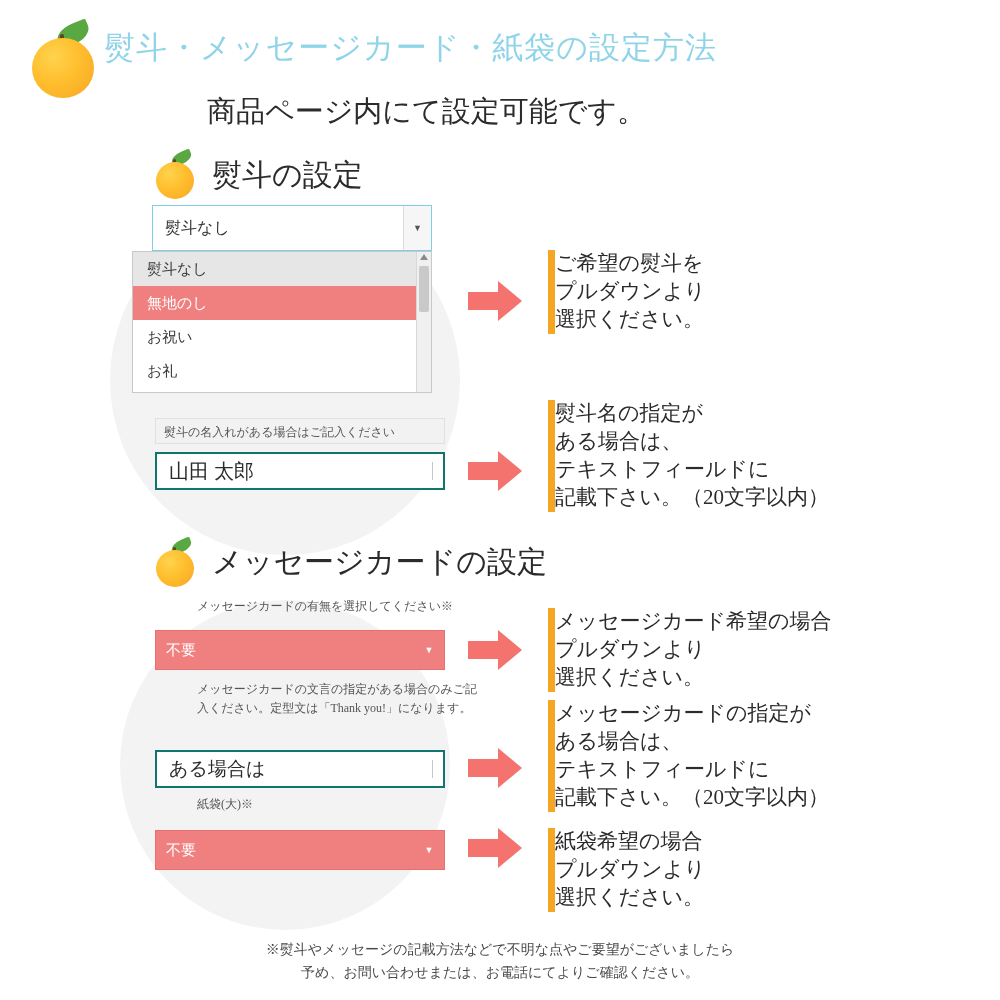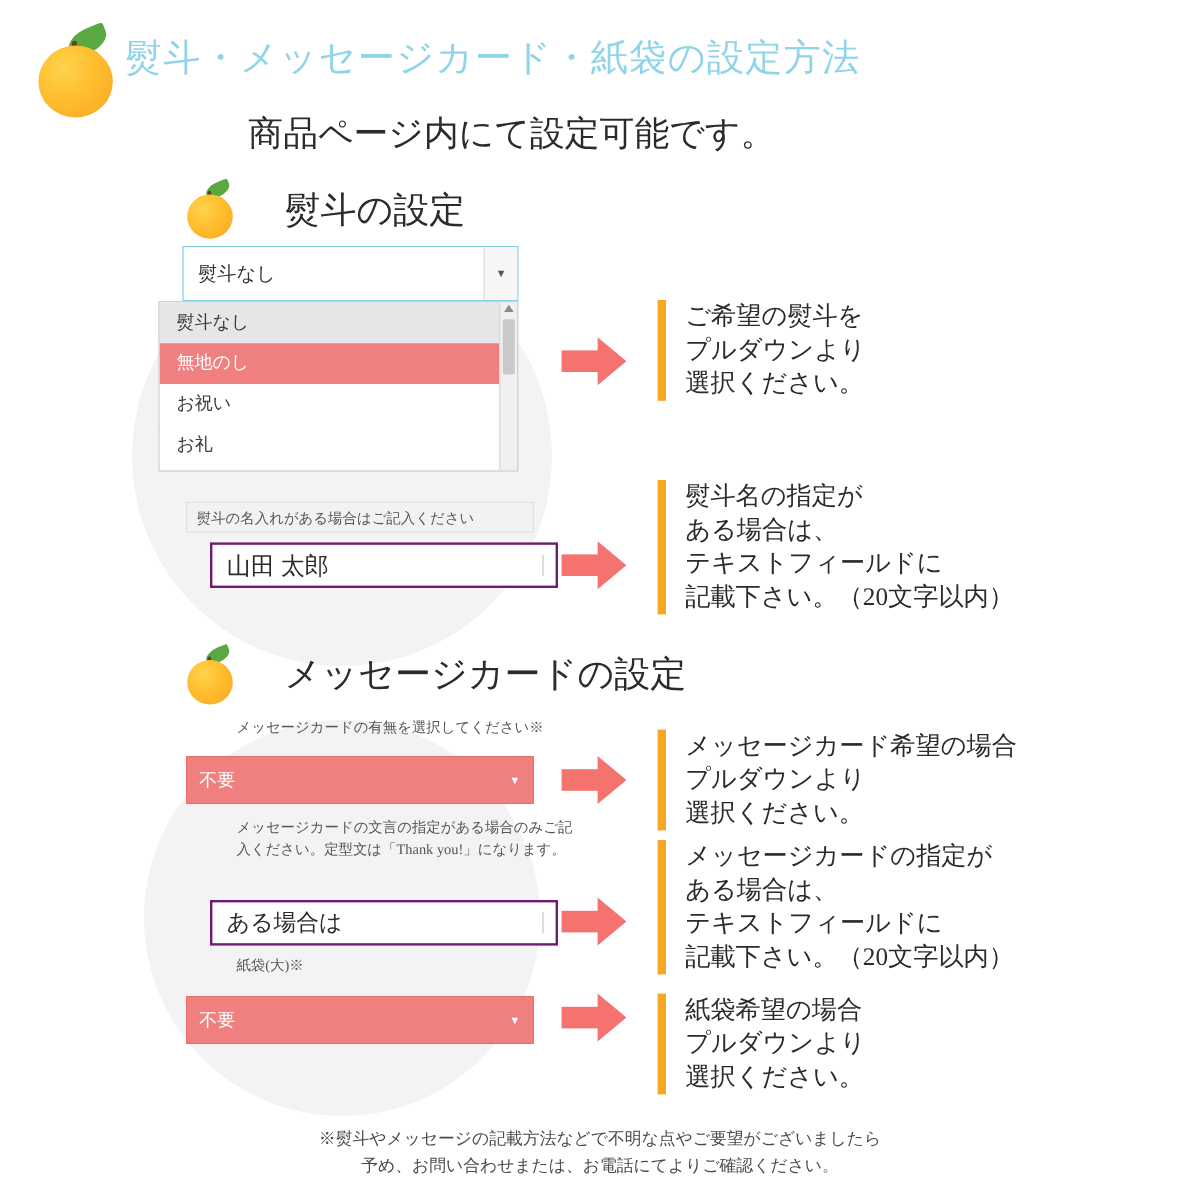--- a/index.html
+++ b/index.html
@@ -81,21 +81,20 @@
   .orange-s .leaf { width: 21px; height: 12px; left: 19px; top: 0px; }
   .orange-s .stem { width: 3px; height: 7px; left: 21px; top: 7px; }
 
   
   .section-heading {
     position: absolute;
     font-size: 30px;
     color: #2b2b2b;
     font-family: "Liberation Serif", "DejaVu Serif", serif;
     white-space: nowrap;
-    margin-left: 25px;
   }
 
   
   .bg-circle {
     position: absolute;
     border-radius: 50%;
     background: #f3f3f3;
   }
 
   
@@ -196,28 +195,27 @@
     font-size: 12px;
     color: #555;
     font-family: "Liberation Serif", "DejaVu Serif", serif;
     line-height: 1.55;
     margin-left: 39px;
   }
   .text-input {
     position: absolute;
     box-sizing: border-box;
     background: #ffffff;
-    border: 2px solid #701a75;
+    border: 2px solid #0f766e;
     display: flex;
     align-items: center;
     padding-left: 12px;
     font-size: 20px;
     color: #2b2b2b;
     font-family: "Liberation Serif", "DejaVu Serif", serif;
-    margin-left: 20px;
   }
   .text-input .caret {
     position: absolute;
     right: 10px;
     top: 8px;
     bottom: 8px;
     width: 1px;
     background: #c7c7c7;
   }
   .select-pink {
@@ -260,21 +258,20 @@
     width: 0;
     height: 0;
     border-top: 20px solid transparent;
     border-bottom: 20px solid transparent;
     border-left: 24px solid #f4736f;
   }
 
   
   .note {
     position: absolute;
-    padding-left: 16px;
     border-left: 7px solid #f5a623;
     font-size: 21px;
     line-height: 1.33;
     color: #2b2b2b;
     font-family: "Liberation Serif", "DejaVu Serif", serif;
     white-space: pre-line;
   }
 
   
   .footer {

